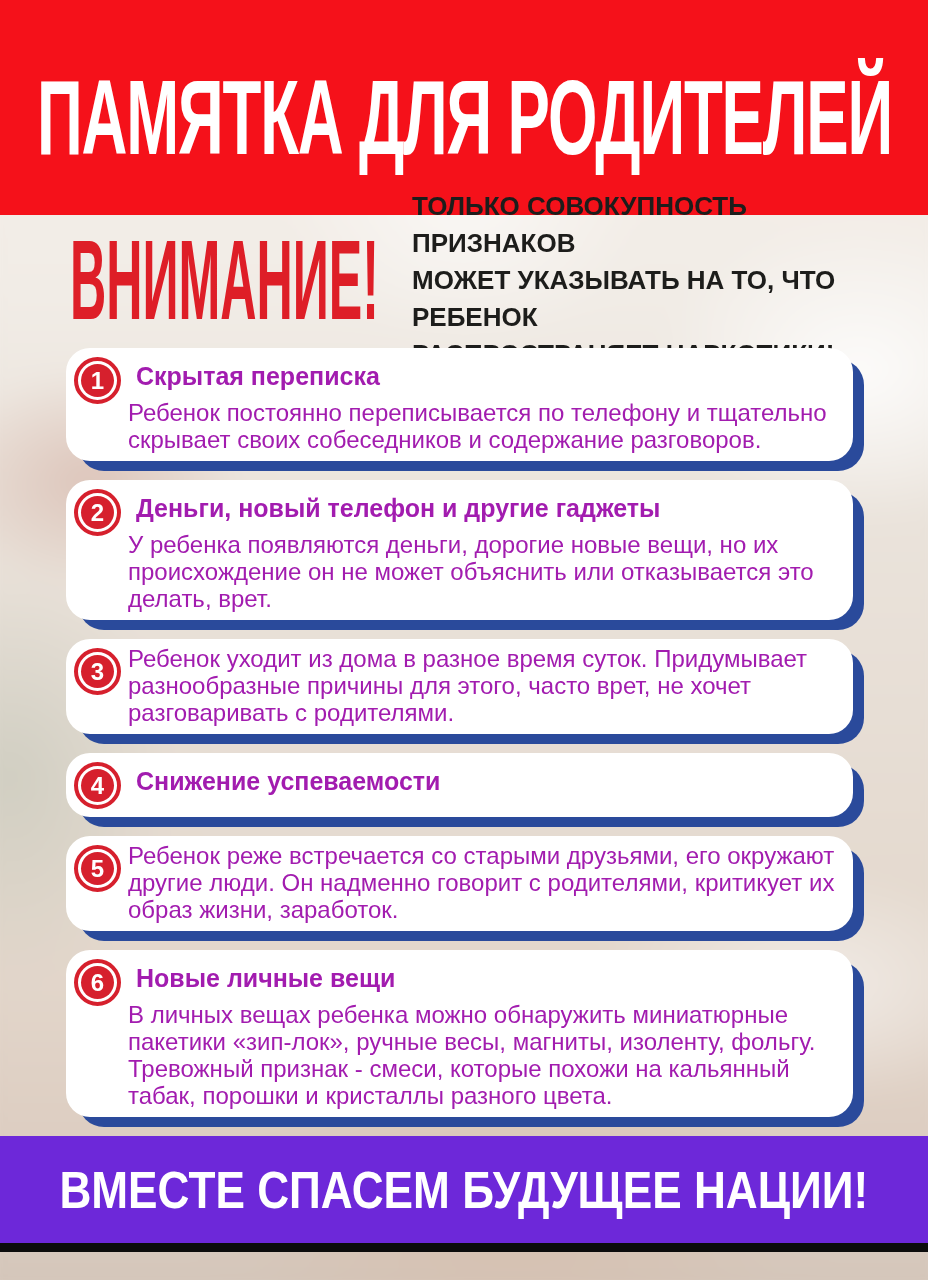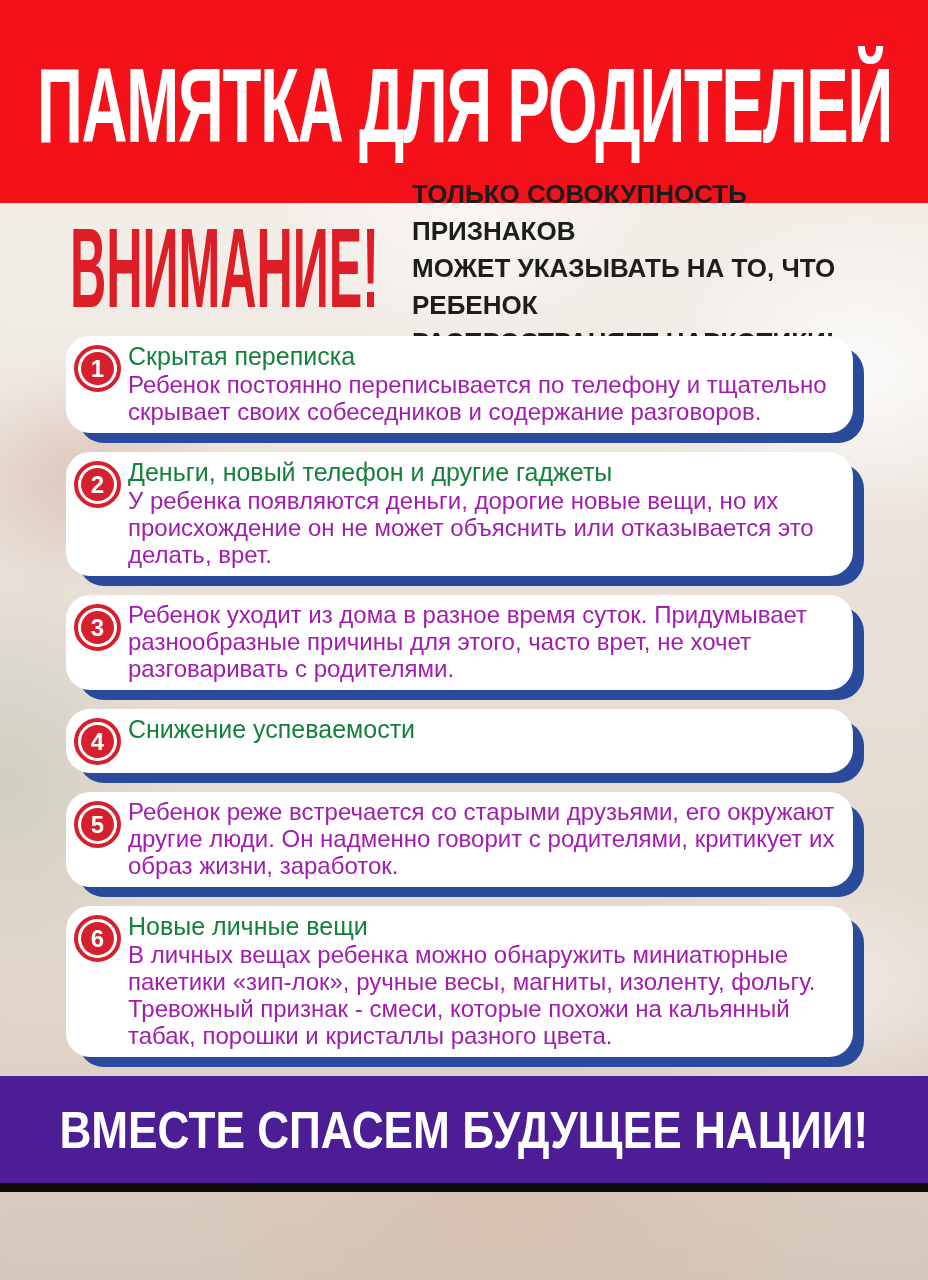--- a/index.html
+++ b/index.html
@@ -24,21 +24,21 @@
     filter:blur(14px);
     z-index:0;
   }
   .layer{position:relative;z-index:1;}
 
   
   .banner{
     height:197px;
     background:#f5111a;
     display:flex;flex-direction:column;align-items:center;justify-content:center;
-    padding-top:6px;
+    padding-top:18px;
   }
   .banner-title{
     color:#fff;font-weight:bold;font-size:106px;line-height:1;
     white-space:nowrap;
     transform:scaleX(0.60);transform-origin:center;
     letter-spacing:-2px;
   }
   .banner-subtitle{
     margin-top:10px;
     color:#fff;font-weight:bold;font-size:30px;line-height:35px;
@@ -83,33 +83,33 @@
     background:#fff;border:4px solid #d6202d;
     display:flex;align-items:center;justify-content:center;
   }
   .badge-inner{
     width:33px;height:33px;border-radius:50%;
     background:#d6202d;color:#fff;
     font-weight:bold;font-size:24px;
     display:flex;align-items:center;justify-content:center;
   }
   .card-title{
-    margin:0;color:#15803d;
-    font-size:25px;font-weight:normal;line-height:29px;
+    margin:8px;color:#a21caf;
+    font-size:25px;font-weight:bold;line-height:29px;
   }
   .card-text{
     margin:0;color:#a21caf;
     font-size:24px;font-weight:normal;line-height:27px;
     white-space:pre-line;
   }
 
   
   .footer-band{
     margin-top:14px;
-    height:107px;background:#4c1d95;
+    height:107px;background:#6d28d9;
     display:flex;align-items:center;justify-content:center;
   }
   .footer-text{
     color:#fff;font-weight:bold;font-size:52px;line-height:1;
     white-space:nowrap;
     transform:scaleX(0.85);transform-origin:center;
   }
   .black-strip{height:9px;background:#0c0c0c;}
 </style>
 </head>

